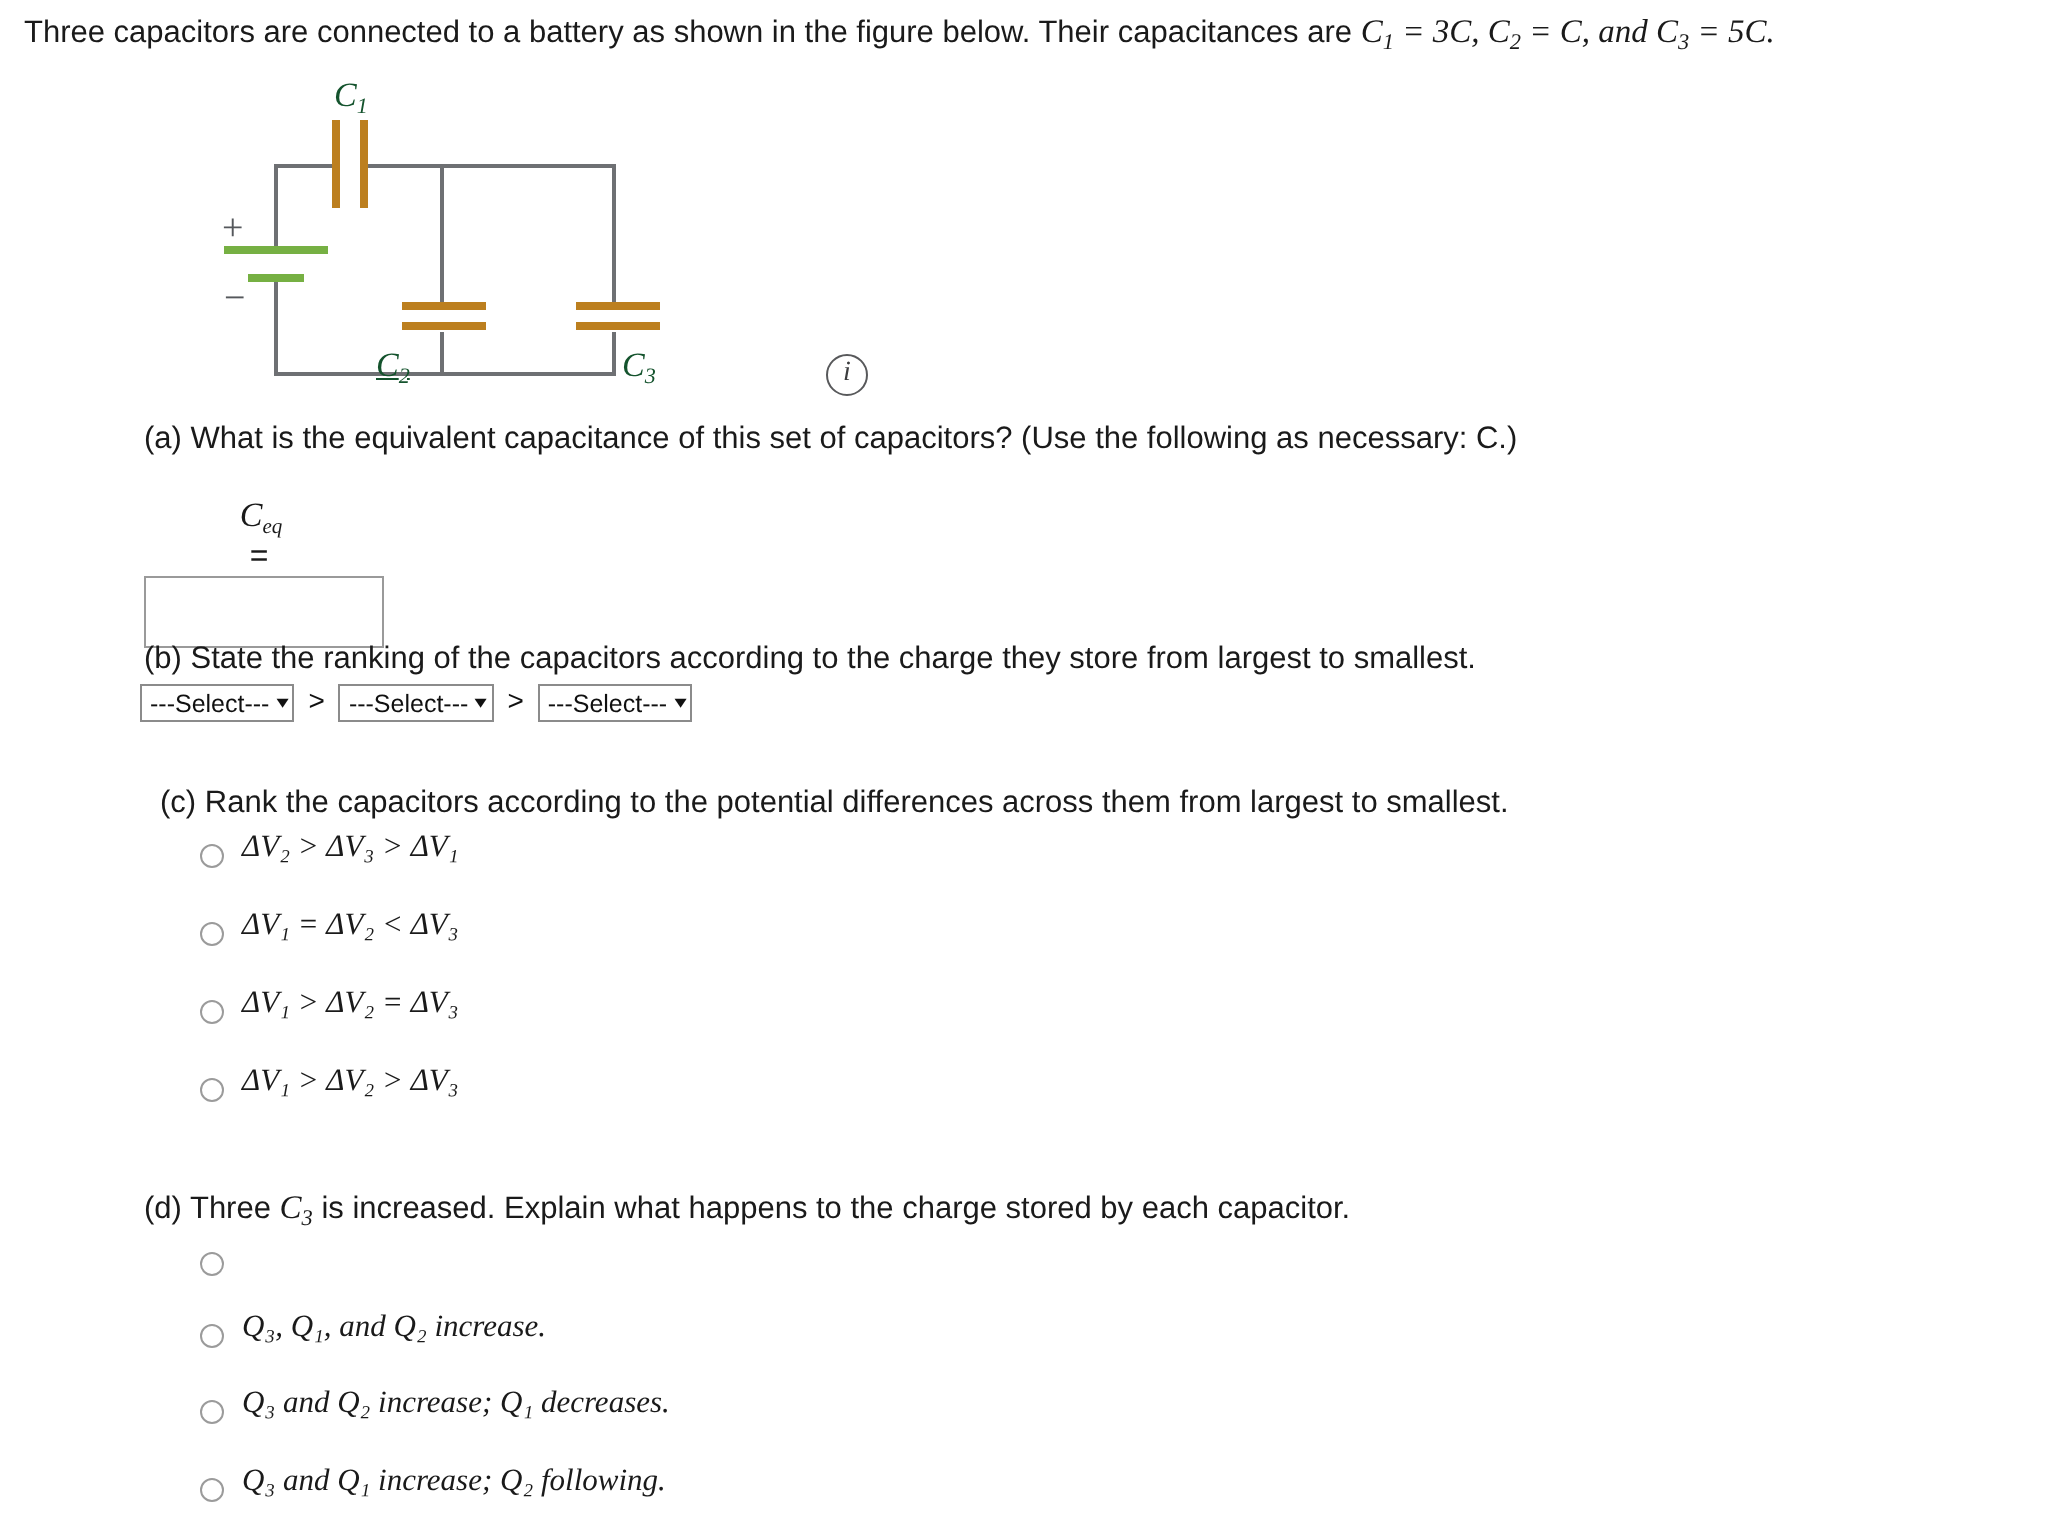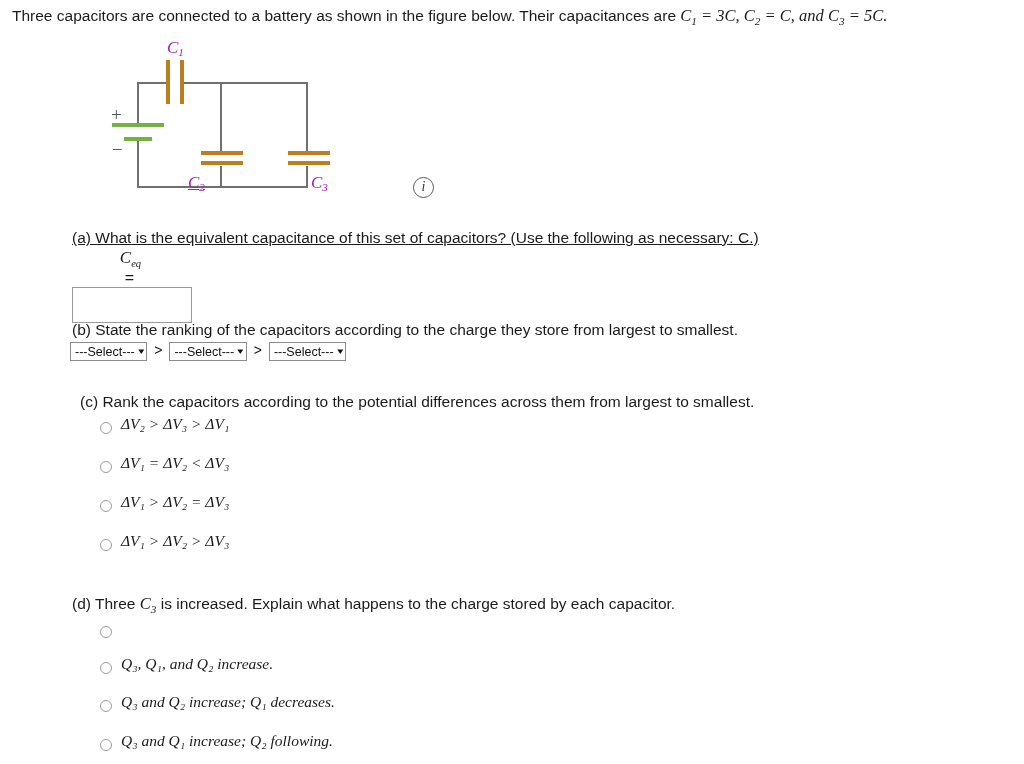--- a/index.html
+++ b/index.html
@@ -59,21 +59,21 @@
   }
   .batt-plate {
     position: absolute;
     background: #76b043;
     height: 4px;
   }
   .clabel {
     position: absolute;
     font-family: "Liberation Serif", serif;
     font-style: italic;
-    color: #a21caf;
+    color: #14532d;
     font-size: 17px;
   }
   .clabel sub {
     font-size: 0.65em;
     vertical-align: -0.3em;
   }
   .sign {
     position: absolute;
     color: #55585c;
     font-family: "Liberation Serif", serif;
@@ -227,21 +227,21 @@
 
   <div class="wire" style="left:306px; top:52px; width:2px; height:70px;"></div>
   <div class="wire" style="left:306px; top:136px; width:2px; height:22px;"></div>
   <div class="plate-h" style="left:288px; top:121px; width:42px;"></div>
   <div class="plate-h" style="left:288px; top:131px; width:42px;"></div>
   <div class="clabel" style="left:311px; top:143px;"><span>C</span><sub>3</sub></div>
 </div>
 
 <div class="info-icon">i</div>
 
-<div class="qtext" style="left:72px; top:228px;text-decoration:underline;">(a) What is the equivalent capacitance of this set of capacitors? (Use the following as necessary: C.)</div>
+<div class="qtext" style="left:72px; top:210px;">(a) What is the equivalent capacitance of this set of capacitors? (Use the following as necessary: C.)</div>
 <div class="ceq-row">
   <span class="ceq-label"><span>C</span><sub>eq</sub></span>
   <span class="eqsign">=</span>
   <input class="answer-box" type="text" value="" placeholder="" style="">
 </div>
 
 <div class="qtext" style="left:72px; top:320px;">(b) State the ranking of the capacitors according to the charge they store from largest to smallest.</div>
 <div class="select-row">
   <span class="sel">
     <span>---Select---</span>

